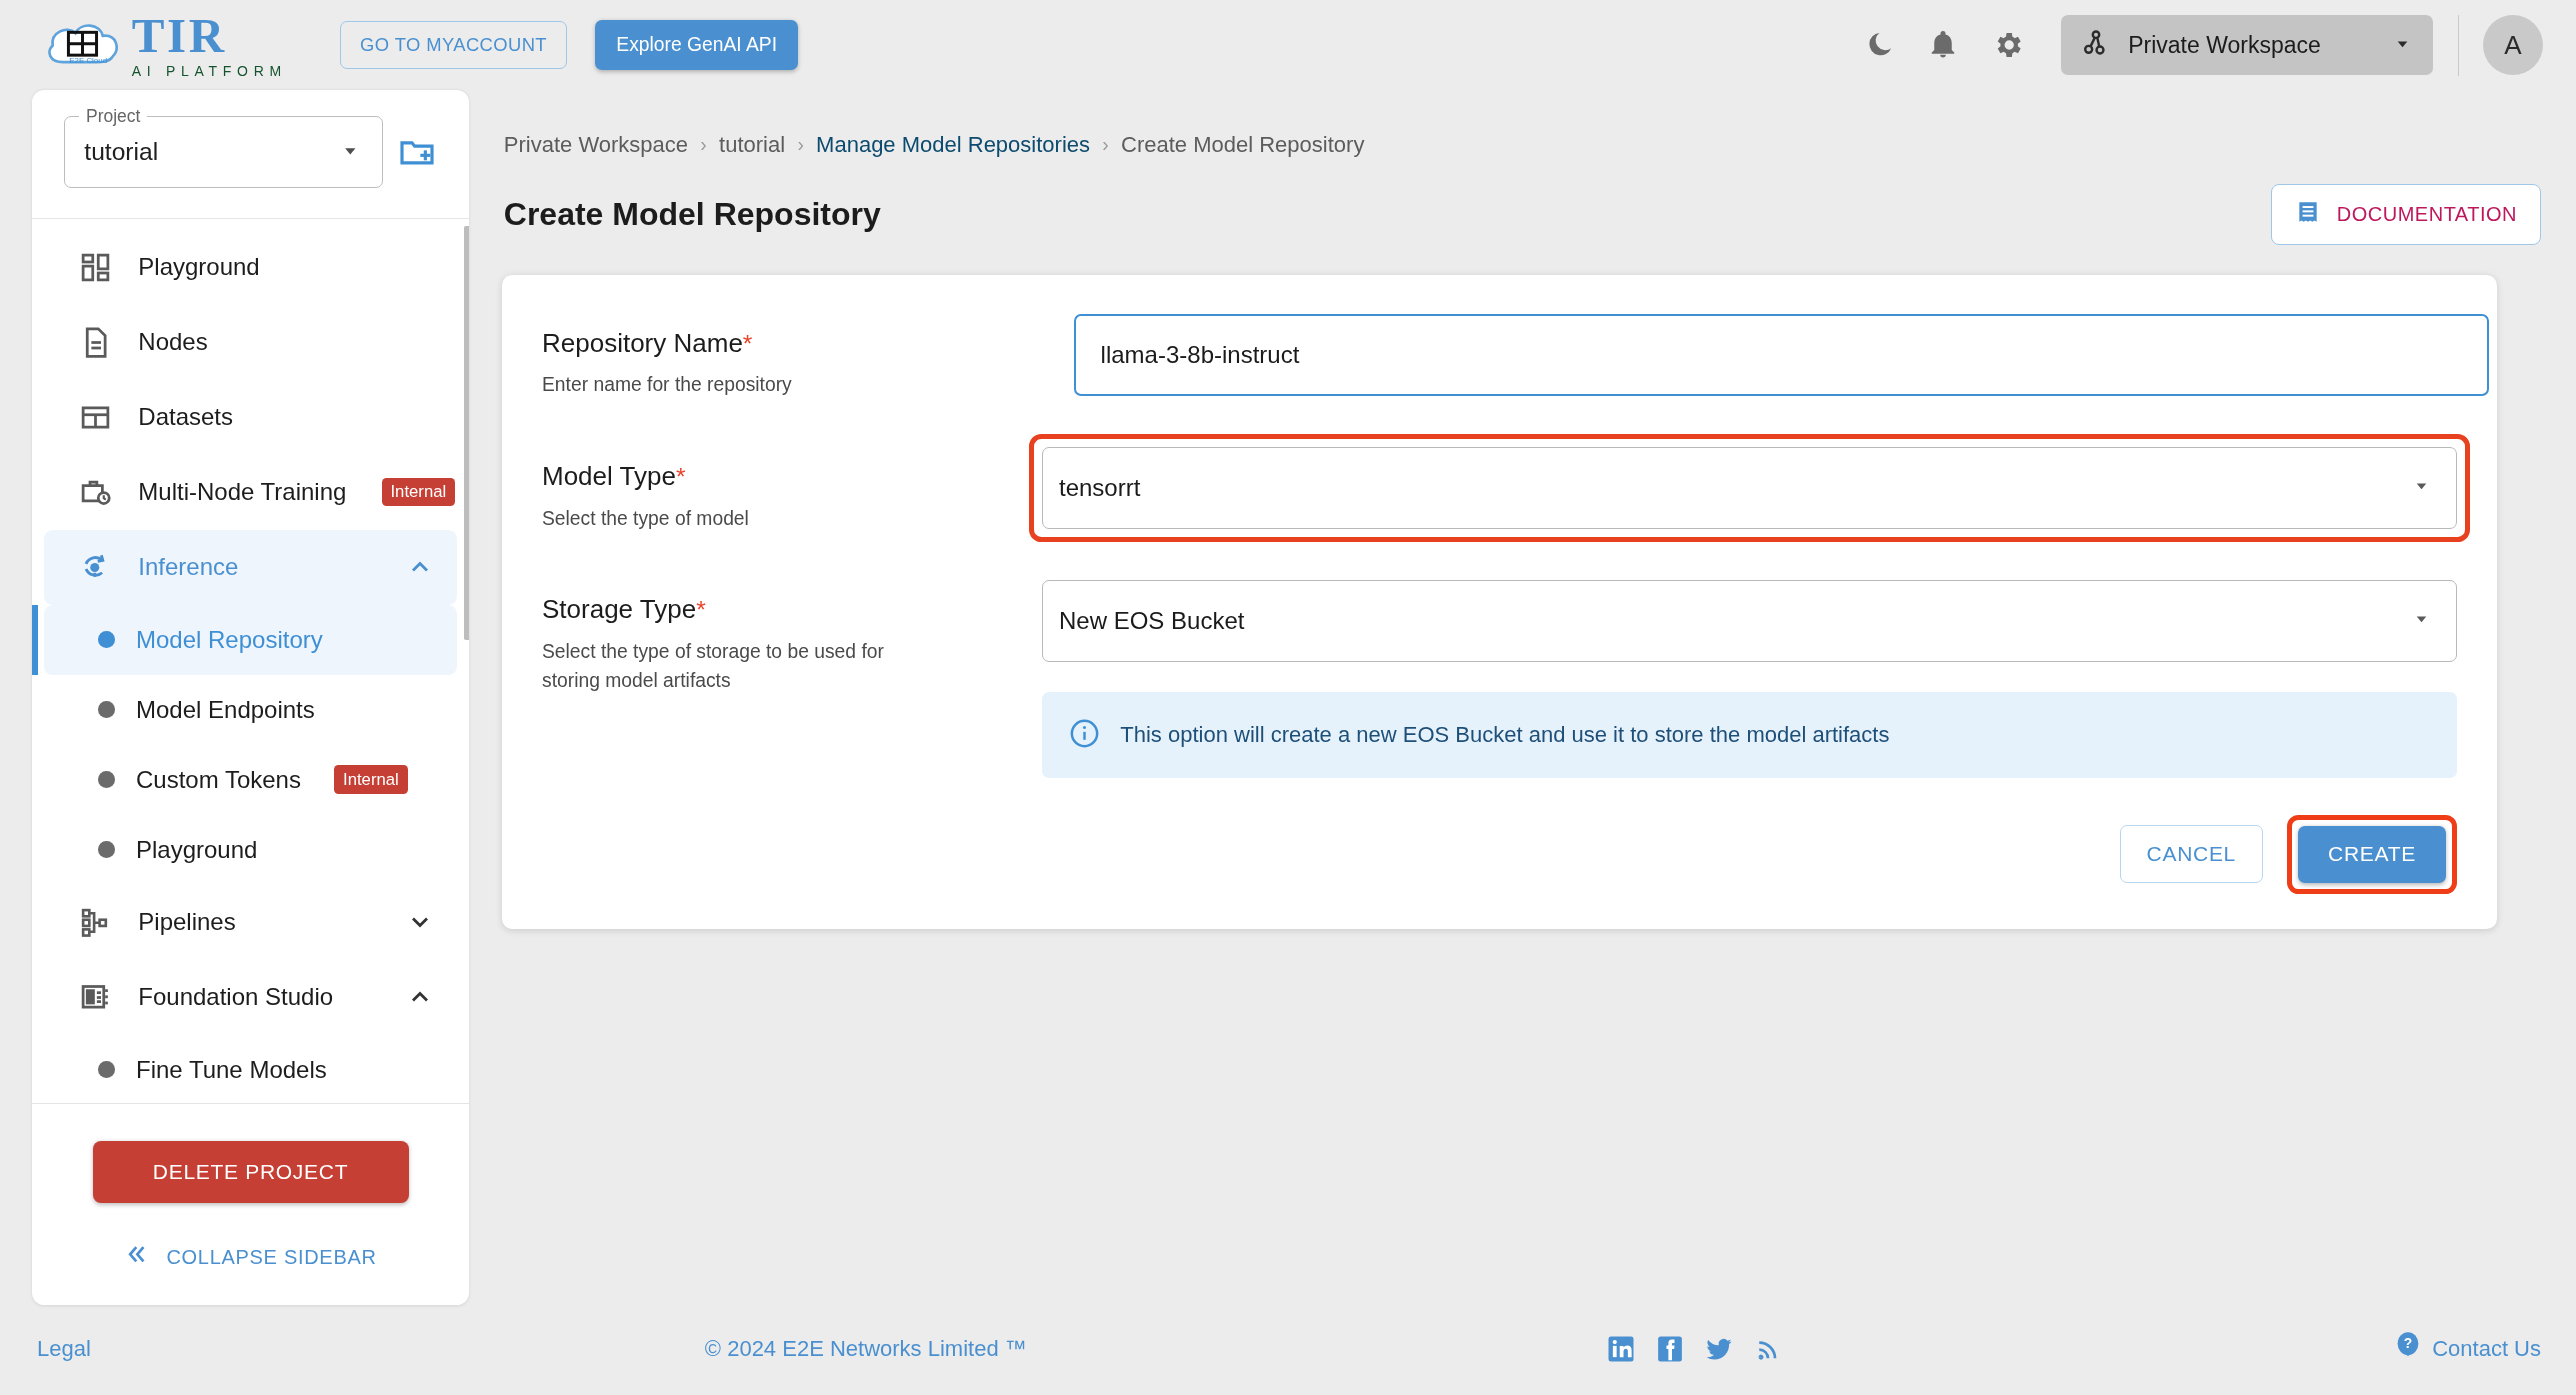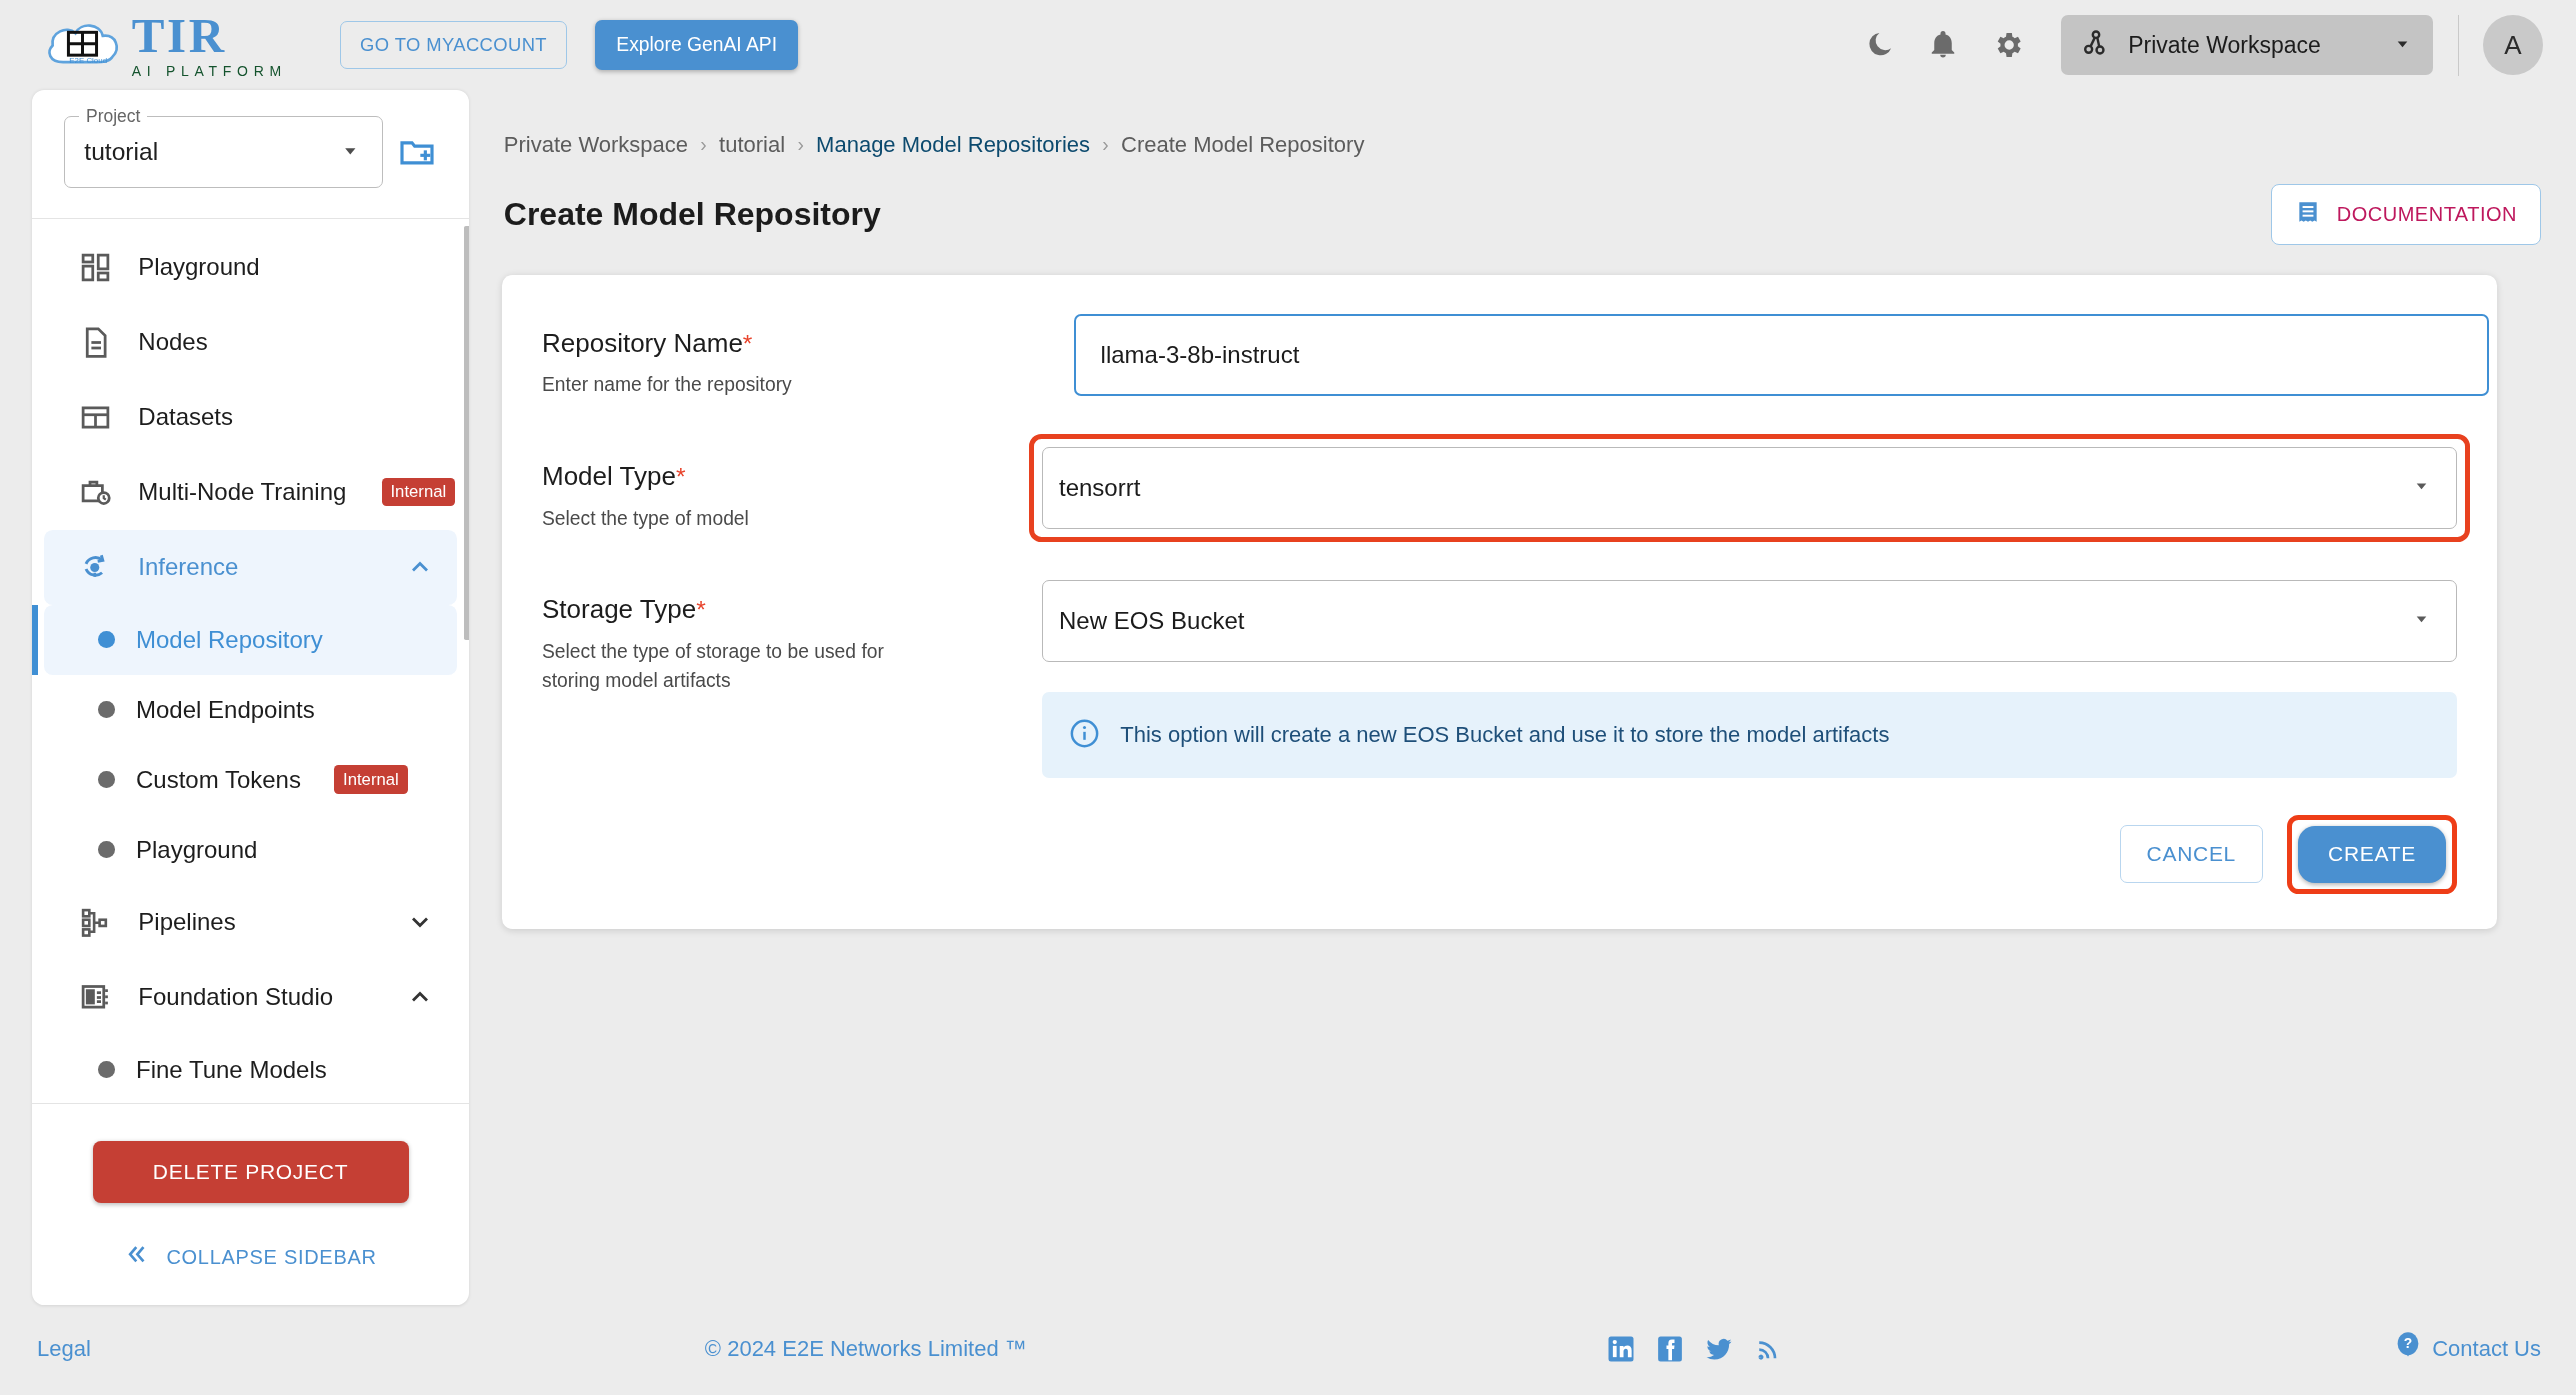--- a/index.html
+++ b/index.html
@@ -200,21 +200,21 @@
   }
   .infobar .txt { font-size: 22px; color: #1e4f79; }
   .actions { display: flex; justify-content: flex-end; align-items: center; gap: 8px; margin-top: 37px; }
   .btn-cancel {
     border: 1.2px solid #b9d6ef; background: #fff; color: #4a90d0;
     font-size: 21px; letter-spacing: 0.7px; border-radius: 7px;
     padding: 16px 26px; cursor: pointer;
   }
   .create-wrap { border: 5.3px solid #ee3d17; border-radius: 11.4px; padding: 6.1px; margin-left: 16px; }
   .btn-create {
-    background: #4a90d0; color: #fff; border: none; border-radius: 17px;
+    background: #4a90d0; color: #fff; border: none; border-radius: 7px;
     font-size: 21px; letter-spacing: 0.7px; padding: 16.7px 30px; cursor: pointer;
     box-shadow: 0 1.8px 4.4px rgba(0,0,0,.28);
   }
 
   .gap-row { height: 47px; }
 
   
   .footer {
     height: 90px; display: flex; align-items: center;
     padding: 0 35px 0 37px; background: #ececec;

